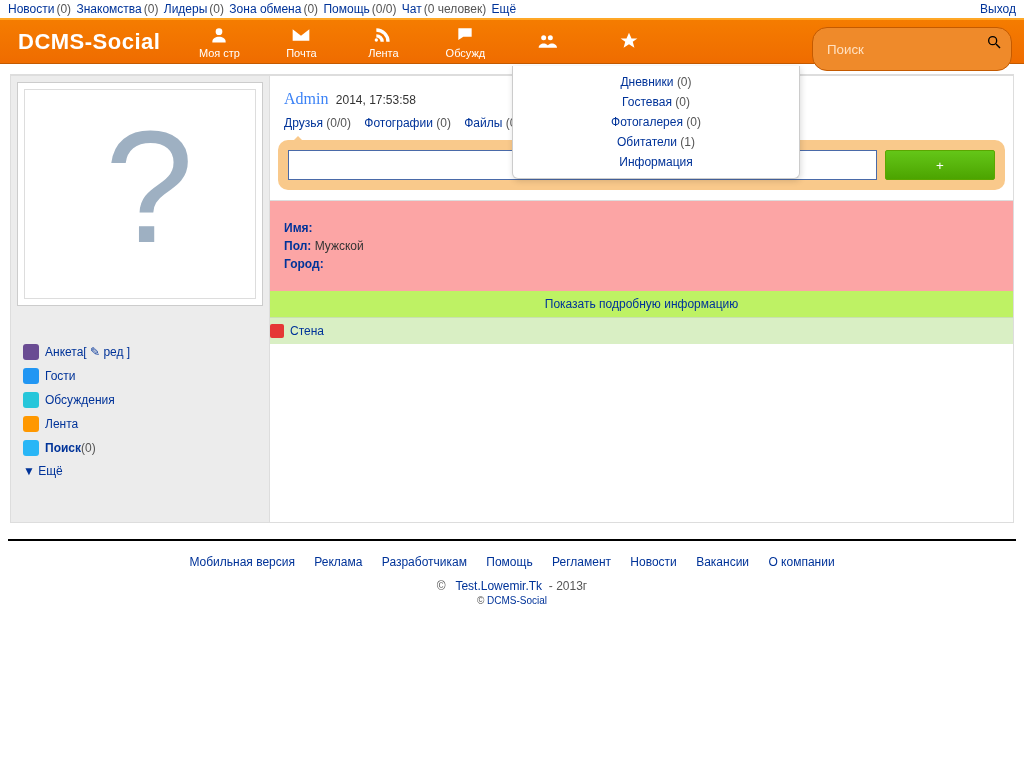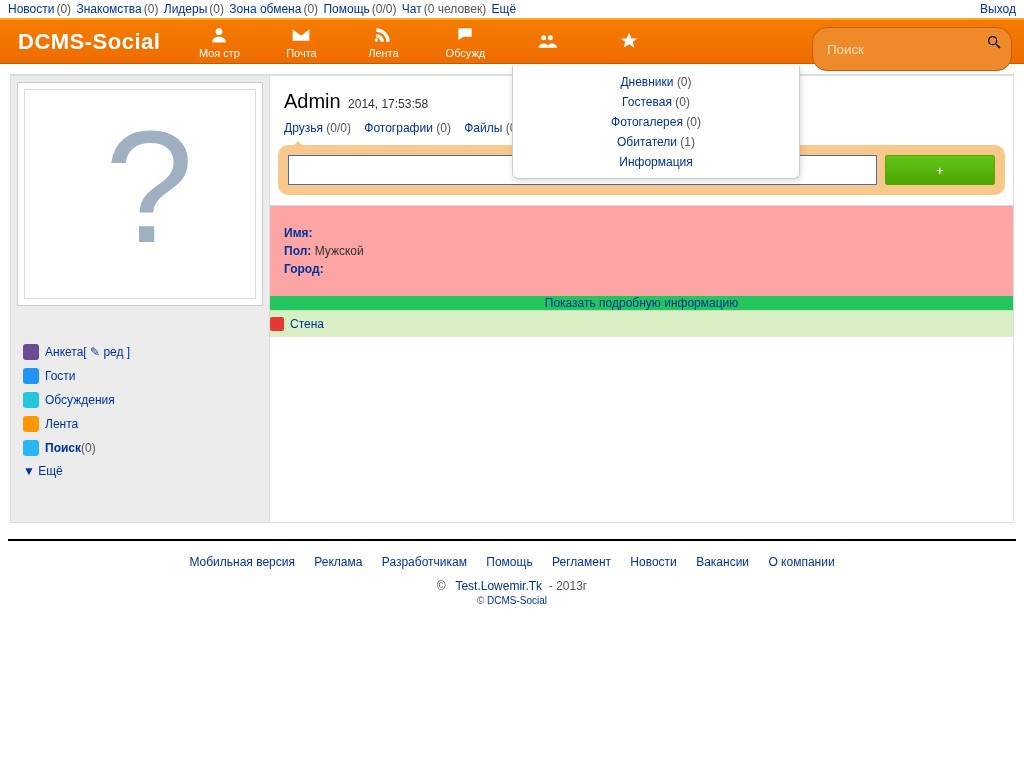--- a/index.html
+++ b/index.html
@@ -35,40 +35,40 @@
 .side-menu { list-style: none; padding: 4px 0 0 4px; }
 .side-menu li { padding: 4px 2px; display: flex; align-items: center; }
 .side-menu .icon { width: 16px; height: 16px; margin-right: 6px; display: inline-block; border-radius: 3px; }
 .side-menu a, .side-menu .txt { color: #003399; text-decoration: none; text-align: center; }
 .side-menu .bold { font-weight: bold; }
 .side-menu .count { color: #555; }
 .side-menu .expand { color: #003399; cursor: pointer; }
 
 .main { flex: 1; border: 1px solid #ddd; border-left: none; }
 .profile-head { padding: 14px 10px 8px 14px; }
-.profile-name { font-size: 20px; color: #000000; font-family: Liberation Sans, sans-serif; display: inline-block; }
+.profile-name { font-size: 16px; color: #3b82f6; font-family: Liberation Serif, serif; display: inline-block; }
 .profile-time { font-size: 12px; color: #333; margin-left: 4px; }
 
 .profile-links { padding: 0 14px 10px 14px; }
 .profile-links a { color: #003399; text-decoration: none; }
 .profile-links .count { color: #555; }
 .profile-links .item { margin-right: 10px; display: inline-block; }
 
 .post-box { margin: 0 8px 10px 8px; background: #f9c98b; border-radius: 10px; padding: 10px; display: flex; gap: 8px; position: relative; }
 .post-box::before { content: ""; position: absolute; top: -10px; left: 14px; border: 6px solid transparent; border-bottom-color: #f9c98b; }
 .post-input { flex: 1; height: 30px; border: 1px solid #4a6aa8; background: #fff; padding: 0 6px; outline: none; }
 .post-btn { width: 110px; height: 30px; background: linear-gradient(#64c618, #4ca400); border: 1px solid #5aa700; color: #fff; cursor: pointer; border-radius: 2px; }
 
 .info-block { border-top: 1px solid #ddd; }
 .info-gray { background: #fca5a5; padding: 18px 14px; }
 .info-row { padding: 2px 0; }
 .info-row .label { color: #003399; font-weight: bold; }
 .info-row .val { color: #333; }
 
-.show-more { text-align: center; background: #22c55e; }
+.show-more { text-align: center; padding: 6px; background: #bef264; }
 .show-more a { color: #003399; text-decoration: none; }
 
 .wall { background: #d9efc4; padding: 6px 0; display: flex; align-items: center; gap: 6px; border-top: 1px solid #c8e0b0; }
 .wall .wicon { width: 14px; height: 14px; background: #e53935; border-radius: 2px; display: inline-block; }
 .wall a { color: #003399; text-decoration: none; }
 
 .footer-rule { border: none; border-top: 2px solid #000; margin: 16px 8px 10px 8px; }
 .footer-links { text-align: center; padding: 4px; }
 .footer-links a { color: #003399; text-decoration: none; margin: 0 8px; }
 .footer-copy { text-align: center; color: #555; padding: 6px; font-size: 12px; }

